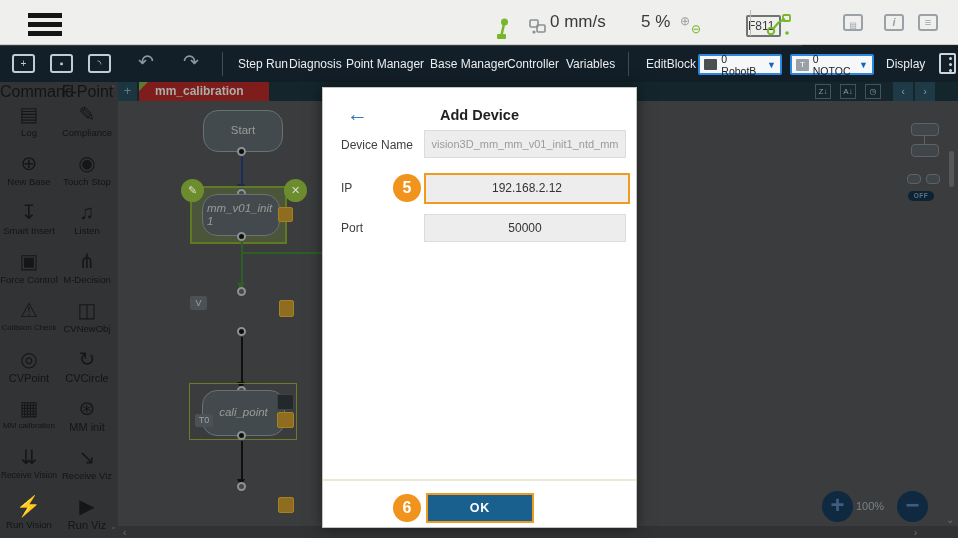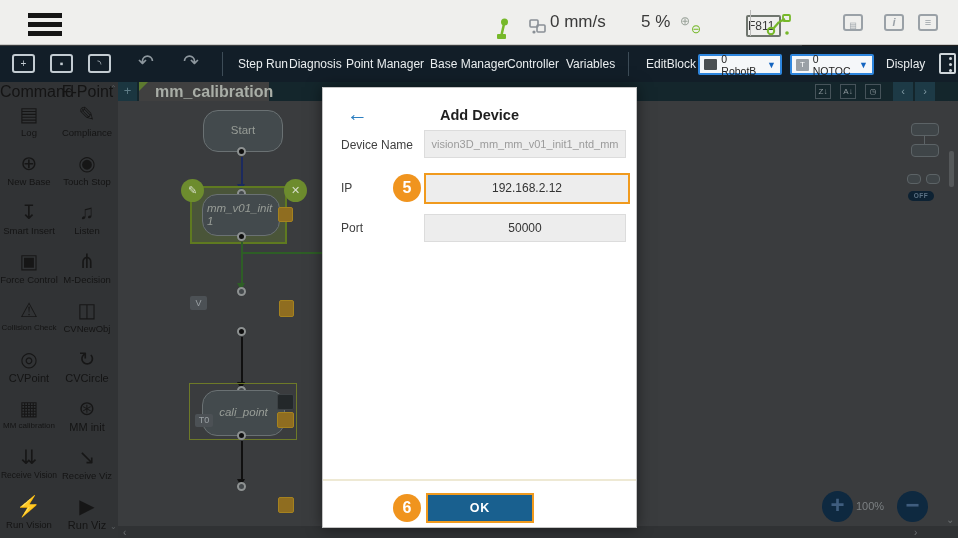--- a/index.html
+++ b/index.html
@@ -32,21 +32,21 @@
   #sidebar { left:0; top:82px; width:118px; height:456px; background:#313335; }
   .sb-cut { position:absolute; top:1px; width:59px; text-align:center; font-size:16px; color:#141414; }
   .sb-item { position:absolute; width:58px; text-align:center; }
   .sb-item .g { display:block; font-size:20px; color:#161616; height:28px; line-height:30px; }
   .sb-item .l { display:block; font-size:9.5px; color:#141414; white-space:nowrap; }
   .sb-caret { position:absolute; left:0; width:10px; font-size:8px; color:#5a5e60; }
 
   
   #tabbar { left:118px; top:82px; width:840px; height:19px; background:#14262c; }
   #tab-plus { position:absolute; left:0; top:0; width:19px; height:19px; background:#1b3640; color:#5f7d88; font-size:13px; text-align:center; line-height:18px; }
-  #tab-active { position:absolute; left:21px; top:0; width:130px; height:19px; background:#404040; color:#a9aea7; font-size:16px; font-weight:bold; line-height:19px; padding-left:16px; }
+  #tab-active { position:absolute; left:21px; top:0; width:130px; height:19px; background:#7f1d1d; color:#a9aea7; font-size:12px; font-weight:bold; line-height:19px; padding-left:16px; }
   #tab-corner { position:absolute; left:21px; top:0; width:0; height:0; border-top:9px solid #5d7a2f; border-right:9px solid transparent; }
   .sort-box { position:absolute; top:2px; width:16px; height:15px; border:1px solid #46535a; color:#8d979c; font-size:8px; text-align:center; line-height:14px; }
   .nav-box { position:absolute; top:0; width:20px; height:19px; background:#1d3a46; color:#7f98a2; font-size:11px; text-align:center; line-height:18px; }
 
   
   .node { position:absolute; background:#434a4d; border:1px solid #6a7173; border-radius:15px;
     color:#989d97; font-size:11.5px; font-style:italic; display:flex; align-items:center; justify-content:center;
     text-align:left; word-break:break-all; line-height:1.15; padding:2px 4px; }
   .dot-out { position:absolute; width:9px; height:9px; border-radius:50%; background:#0d0d0d; border:2px solid #8e9292; }
   .dot-in { position:absolute; width:9px; height:9px; border-radius:50%; background:#43484b; border:2px solid #8e9292; }

